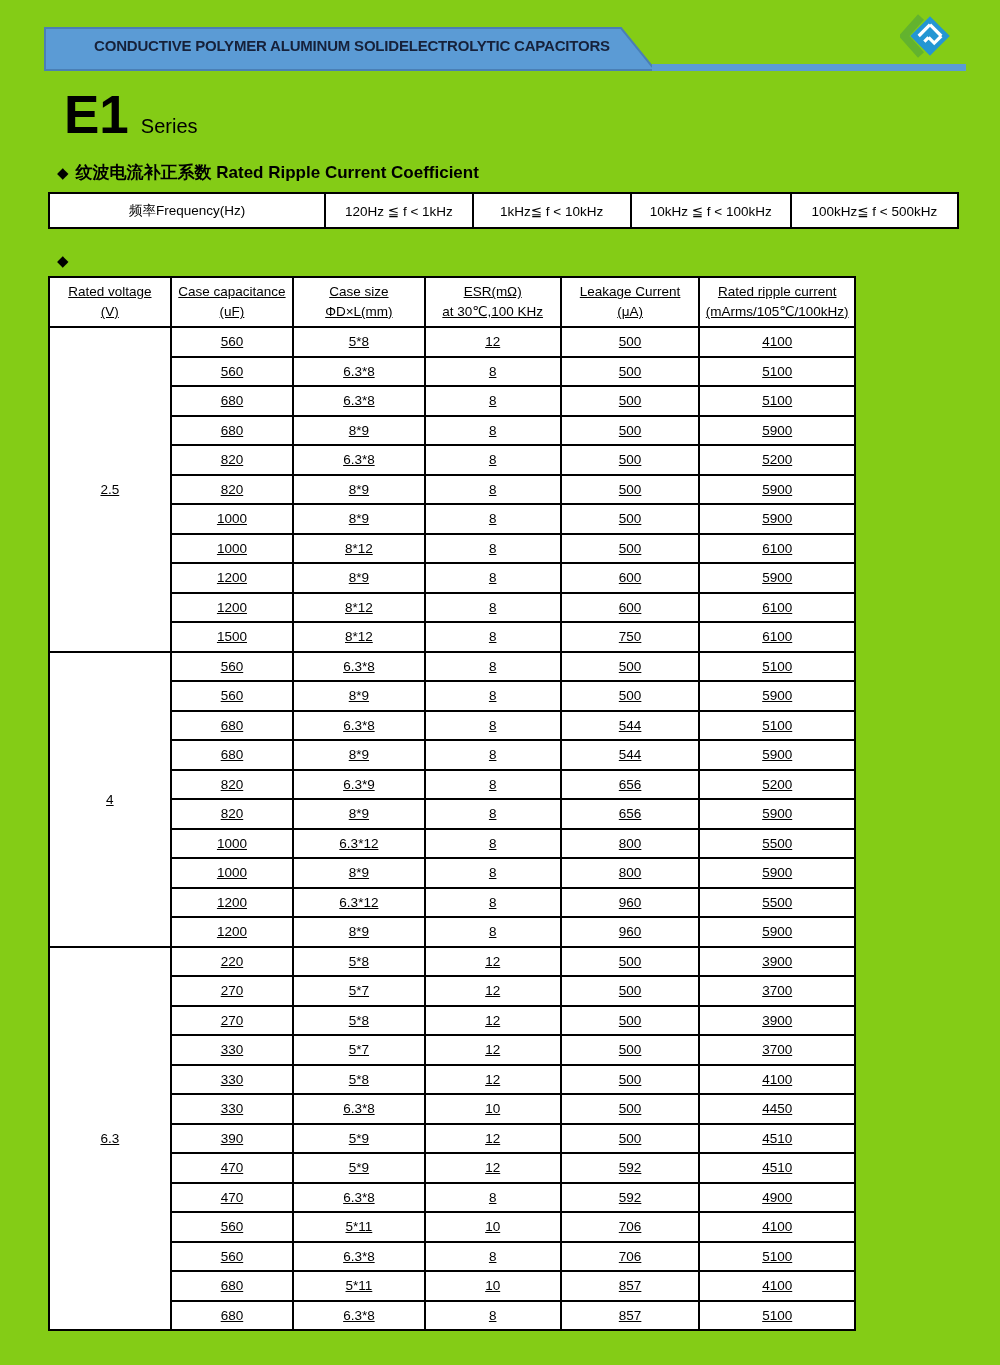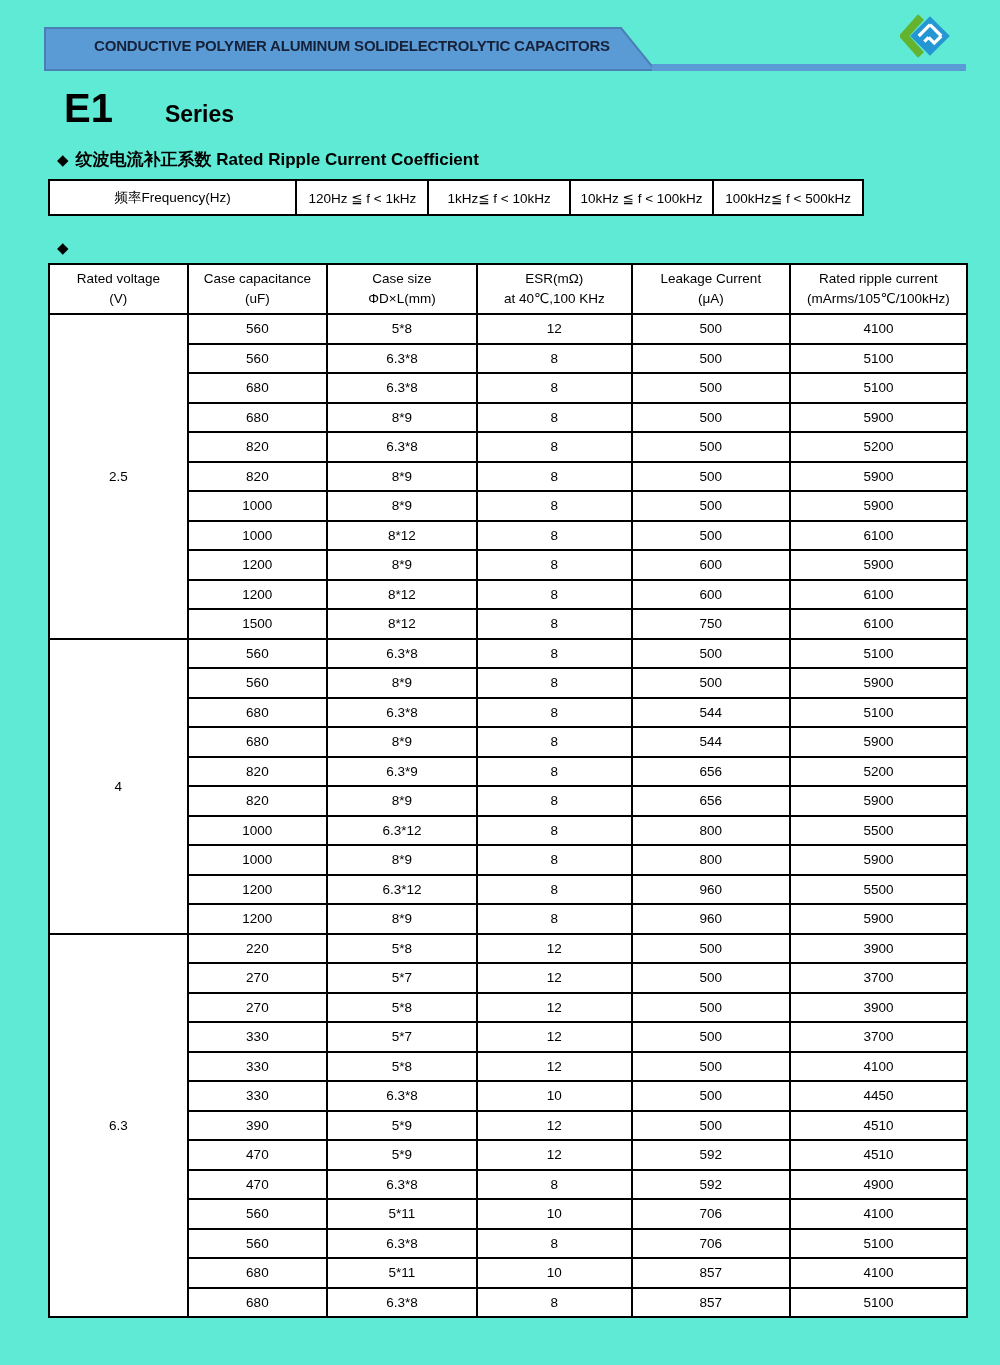--- a/index.html
+++ b/index.html
@@ -1,45 +1,45 @@
 <!DOCTYPE html>
 <html><head>
 <meta charset="utf-8">
 <style>
   html,body{margin:0;padding:0;background:#ffffff;}
   .page{
-    position:relative;width:1000px;height:1365px;background:#5eead4;
+    position:relative;width:1000px;height:1365px;background:#84cc16;
     font-family:"Liberation Sans","DejaVu Sans",sans-serif;color:#000;overflow:hidden;
   }
   
   .banner-wrap{position:absolute;left:44px;top:26px;width:926px;height:48px;}
   .banner-svg{position:absolute;left:0;top:0;}
   .banner-text{
     position:absolute;left:48px;top:11px;width:520px;text-align:center;
     font-size:15px;font-weight:bold;color:#16213a;letter-spacing:-0.2px;white-space:nowrap;
   }
   .logo{position:absolute;left:856px;top:-15px;}
   
   .series-line{margin:88px 0 0 64px;display:flex;align-items:baseline;gap:12px;}
-  .series-code{font-size:40px;font-weight:bold;line-height:1;}
-  .series-label{font-size:23px;font-weight:bold;margin-left:40px;}
+  .series-code{font-size:53px;font-weight:bold;line-height:1;}
+  .series-label{font-size:20px;font-weight:normal;}
   
   .section-heading{
     margin:20px 0 8px 57px;font-size:17px;font-weight:bold;color:#000;
     display:flex;align-items:center;gap:7px;
   }
   .diamond-bullet{font-size:15px;line-height:1;}
   .sec2{margin-top:24px;}
   
   table{border-collapse:collapse;table-layout:fixed;margin-left:48px;}
   td,th{border:2px solid #000;text-align:center;vertical-align:middle;
         font-size:13.5px;font-weight:normal;padding:0;background:#fff;}
-  .coef-table{width:816px;margin-top:2px;}
+  .coef-table{width:911px;margin-top:2px;}
   .coef-table td{height:33px;}
-  .ratings-table{width:920px;margin-top:2px;}
+  .ratings-table{width:808px;margin-top:2px;text-decoration:underline;}
   .ratings-table th{height:48px;line-height:1.45;}
   .ratings-table td{height:27.5px;}
   .voltage-cell{font-size:13.5px;margin-left:38px;}
 </style>
 </head>
 <body>
 
 <div class="page">
 
   <div class="banner-wrap">
@@ -108,21 +108,21 @@
         <th>
           <div>Case capacitance</div>
           <div>(uF)</div>
         </th>
         <th>
           <div>Case  size</div>
           <div>ΦD×L(mm)</div>
         </th>
         <th>
           <div>ESR(mΩ)</div>
-          <div>at 40℃,100 KHz</div>
+          <div>at 30℃,100 KHz</div>
         </th>
         <th>
           <div>Leakage Current</div>
           <div>(μA)</div>
         </th>
         <th>
           <div>Rated ripple current</div>
           <div>(mArms/105℃/100kHz)</div>
         </th>
       </tr>

